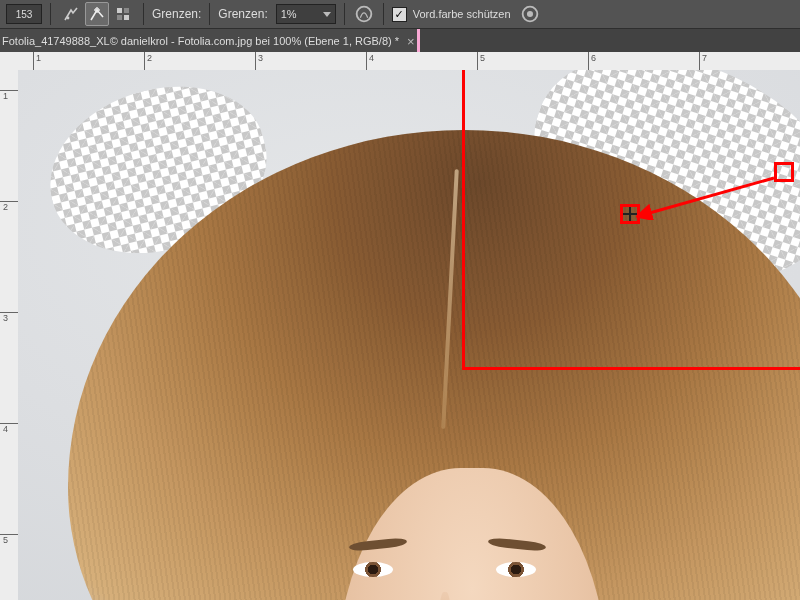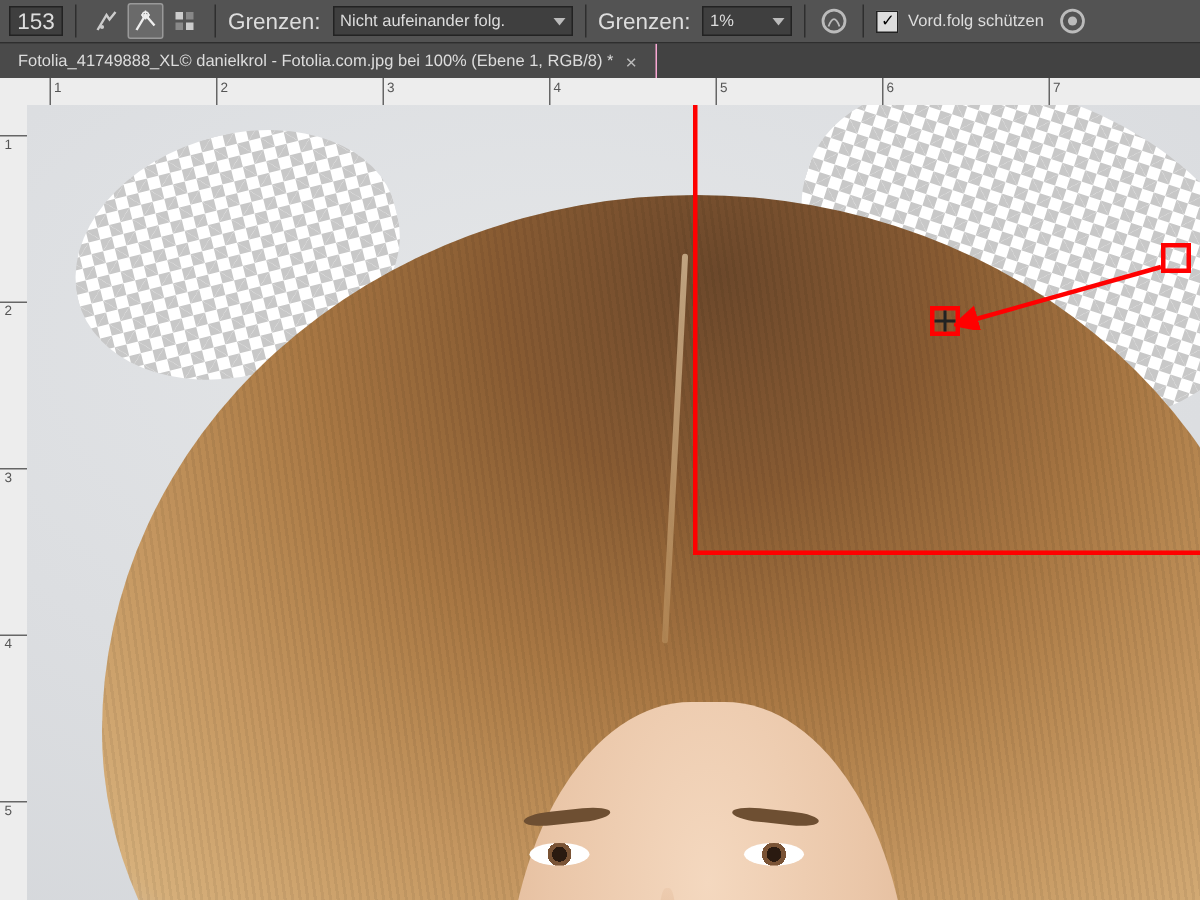--- a/index.html
+++ b/index.html
@@ -1,34 +1,34 @@
 <!DOCTYPE html>
 <html><head>
 <meta charset="utf-8">
 <style>
   html,body{margin:0;padding:0;width:800px;height:600px;overflow:hidden;font-family:"Segoe UI",Tahoma,sans-serif;font-size:11px;background:#535353;color:#ddd;user-select:none}
   
   .options-bar{height:28px;background:#535353;border-bottom:1px solid #2e2e2e;display:flex;align-items:center;gap:8px;padding:0 6px;position:relative}
-  .brush-size-box{width:34px;height:18px;background:#3f3f3f;border:1px solid #222;color:#ddd;display:flex;align-items:center;justify-content:center;font-size:15px}
+  .brush-size-box{width:34px;height:18px;background:#3f3f3f;border:1px solid #222;color:#ddd;display:flex;align-items:center;justify-content:center;font-size:10px}
   .divider{width:1px;height:22px;background:#2e2e2e}
   .tool-icons{display:flex;gap:2px}
   .tool-icon{width:22px;height:22px;border:1px solid transparent;display:flex;align-items:center;justify-content:center;border-radius:2px}
   .tool-icon.active{border:1px solid #999;background:#6a6a6a}
   .tool-icon svg{width:18px;height:18px}
-  .label{color:#ddd;font-size:15px}
+  .label{color:#ddd;font-size:12px}
   .dropdown{height:18px;background:#3f3f3f;border:1px solid #222;display:flex;align-items:center;padding:0 4px;gap:6px;color:#ddd;font-size:11px}
   .dropdown.limits{width:150px}
   .dropdown.tol{width:50px}
   .chev{width:0;height:0;border-left:4px solid transparent;border-right:4px solid transparent;border-top:5px solid #bbb;margin-left:auto}
   .checkbox{display:flex;align-items:center;gap:6px;font-size:11px;color:#ddd}
   .cb{width:13px;height:13px;background:#ddd;border:1px solid #222;display:flex;align-items:center;justify-content:center;color:#000;font-size:11px;line-height:1}
   .mask-icon{width:22px;height:22px;display:flex;align-items:center;justify-content:center}
   
   .tab-bar{height:24px;background:#424242;border-bottom:1px solid #2a2a2a;display:flex;align-items:stretch}
-  .tab{display:flex;align-items:center;padding:0 12px;font-size:11px;color:#ddd;background:#4a4a4a;border-right:1px solid #f9a8d4;gap:8px;max-width:440px;white-space:nowrap;overflow:hidden}
+  .tab{display:flex;align-items:center;padding:0 2px;font-size:11px;color:#ddd;background:#4a4a4a;border-right:3px solid #f9a8d4;gap:8px;max-width:440px;white-space:nowrap;overflow:hidden}
   .tab .close{color:#bbb;font-size:13px;line-height:1}
   
   .workspace{position:absolute;left:0;top:52px;right:0;bottom:0;background:#282828}
   .ruler-h{position:absolute;left:18px;right:0;top:0;height:18px;background:#ededed;border-bottom:1px solid #888;color:#555;font-size:9px}
   .ruler-h .tick-major{position:absolute;top:0;bottom:0;border-left:1px solid #666}
   .ruler-h .tick-major span{position:absolute;top:1px;left:2px;font-size:9px;color:#555}
   .ruler-v{position:absolute;left:0;top:18px;bottom:0;width:18px;background:#ededed;border-right:1px solid #888}
   .ruler-v .tick-major{position:absolute;left:0;right:0;border-top:1px solid #666}
   .ruler-v .tick-major span{position:absolute;left:3px;top:0;font-size:9px;color:#555}
   .ruler-corner{position:absolute;left:0;top:0;width:18px;height:18px;background:#ededed;border-right:1px solid #888;border-bottom:1px solid #888}
@@ -101,24 +101,20 @@
           <rect x="10" y="3" width="5" height="5" fill="#888"></rect>
           <rect x="3" y="10" width="5" height="5" fill="#888"></rect>
           <rect x="10" y="10" width="5" height="5" fill="#ccc"></rect>
         </svg>
     </div>
   </div>
 
   <div class="divider"></div>
 
   <span class="label">Grenzen:</span>
-  <div class="dropdown limits">
-    <span>Nicht aufeinander folg.</span>
-    <span class="chev"></span>
-  </div>
 
   <div class="divider"></div>
 
   <span class="label">Grenzen:</span>
   <div class="dropdown tol">
     <span>1%</span>
     <span class="chev"></span>
   </div>
 
   <div class="divider"></div>
@@ -127,21 +123,21 @@
     <svg viewBox="0 0 18 18">
         <circle cx="9" cy="9" r="6" fill="none" stroke="#bbb" stroke-width="1.5"></circle>
         <path d="M6 12 Q9 4 12 12" stroke="#bbb" fill="none"></path>
       </svg>
   </div>
 
   <div class="divider"></div>
 
   <label class="checkbox">
     <span class="cb">✓</span>
-    <span>Vord.folg schützen</span>
+    <span>Vord.farbe schützen</span>
   </label>
 
   <div class="mask-icon">
     <svg viewBox="0 0 18 18">
         <circle cx="9" cy="9" r="6" fill="none" stroke="#bbb" stroke-width="1.5"></circle>
         <circle cx="9" cy="9" r="2.5" fill="#bbb"></circle>
       </svg>
   </div>
 </div>
 

